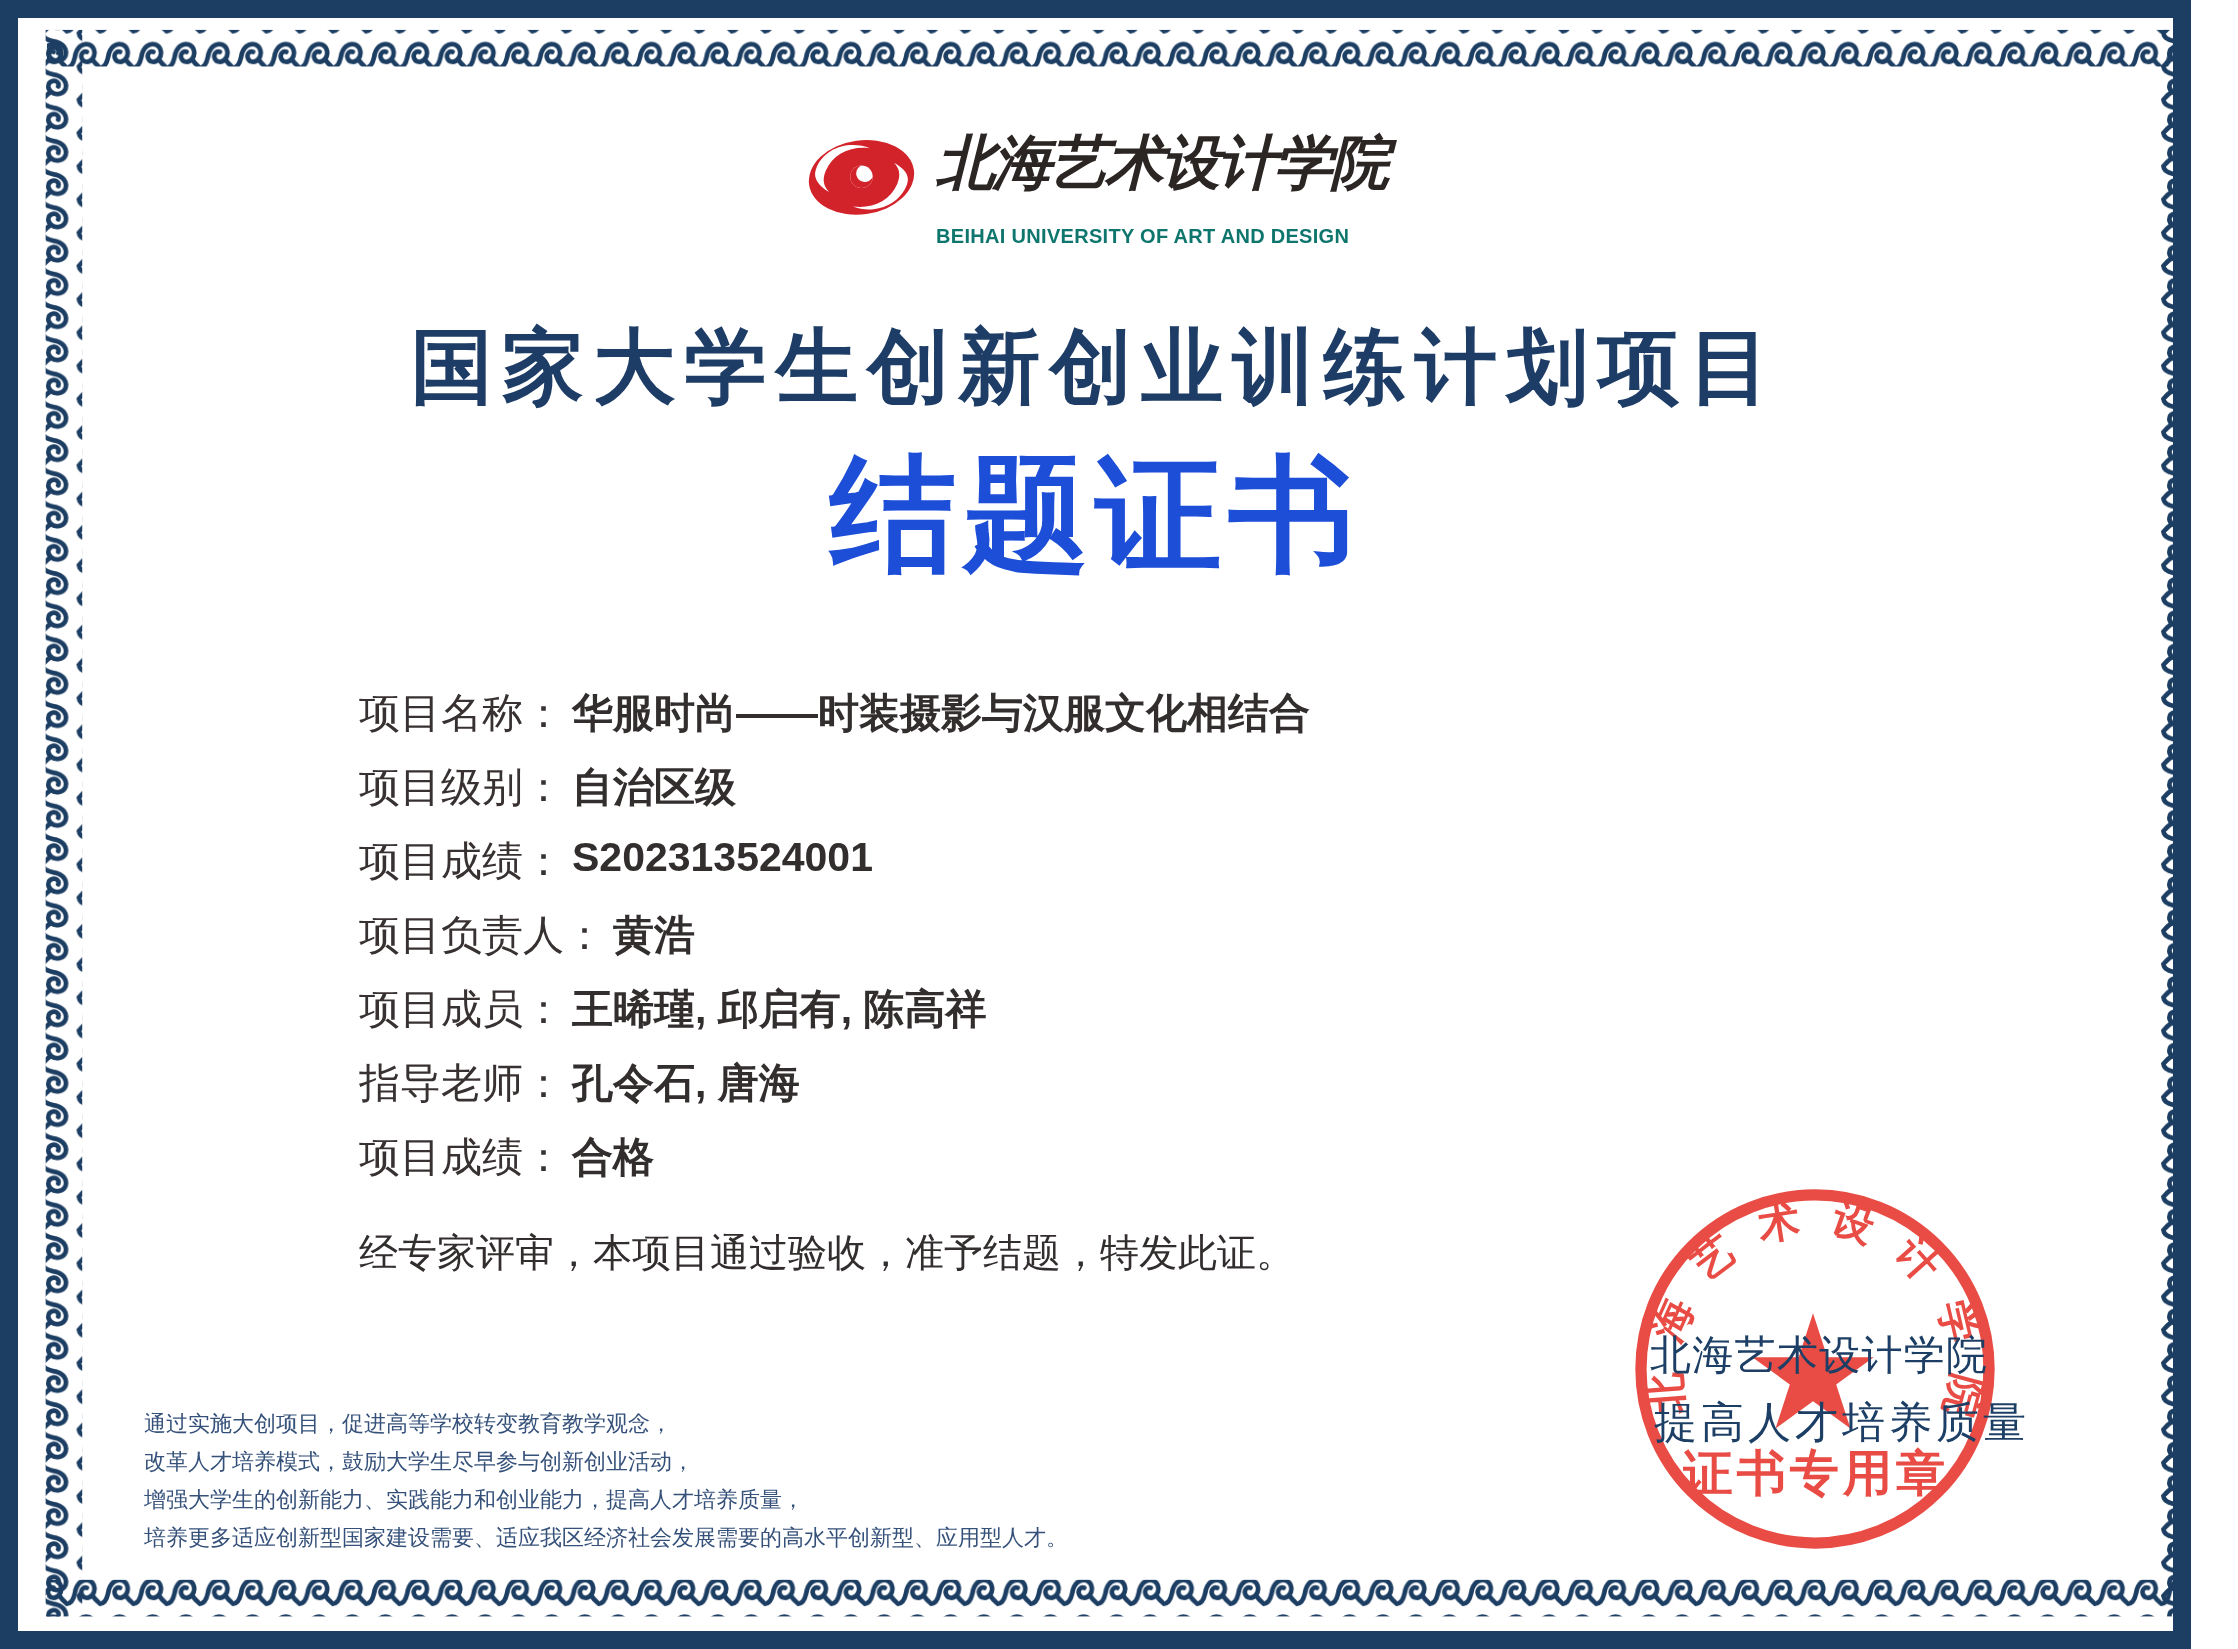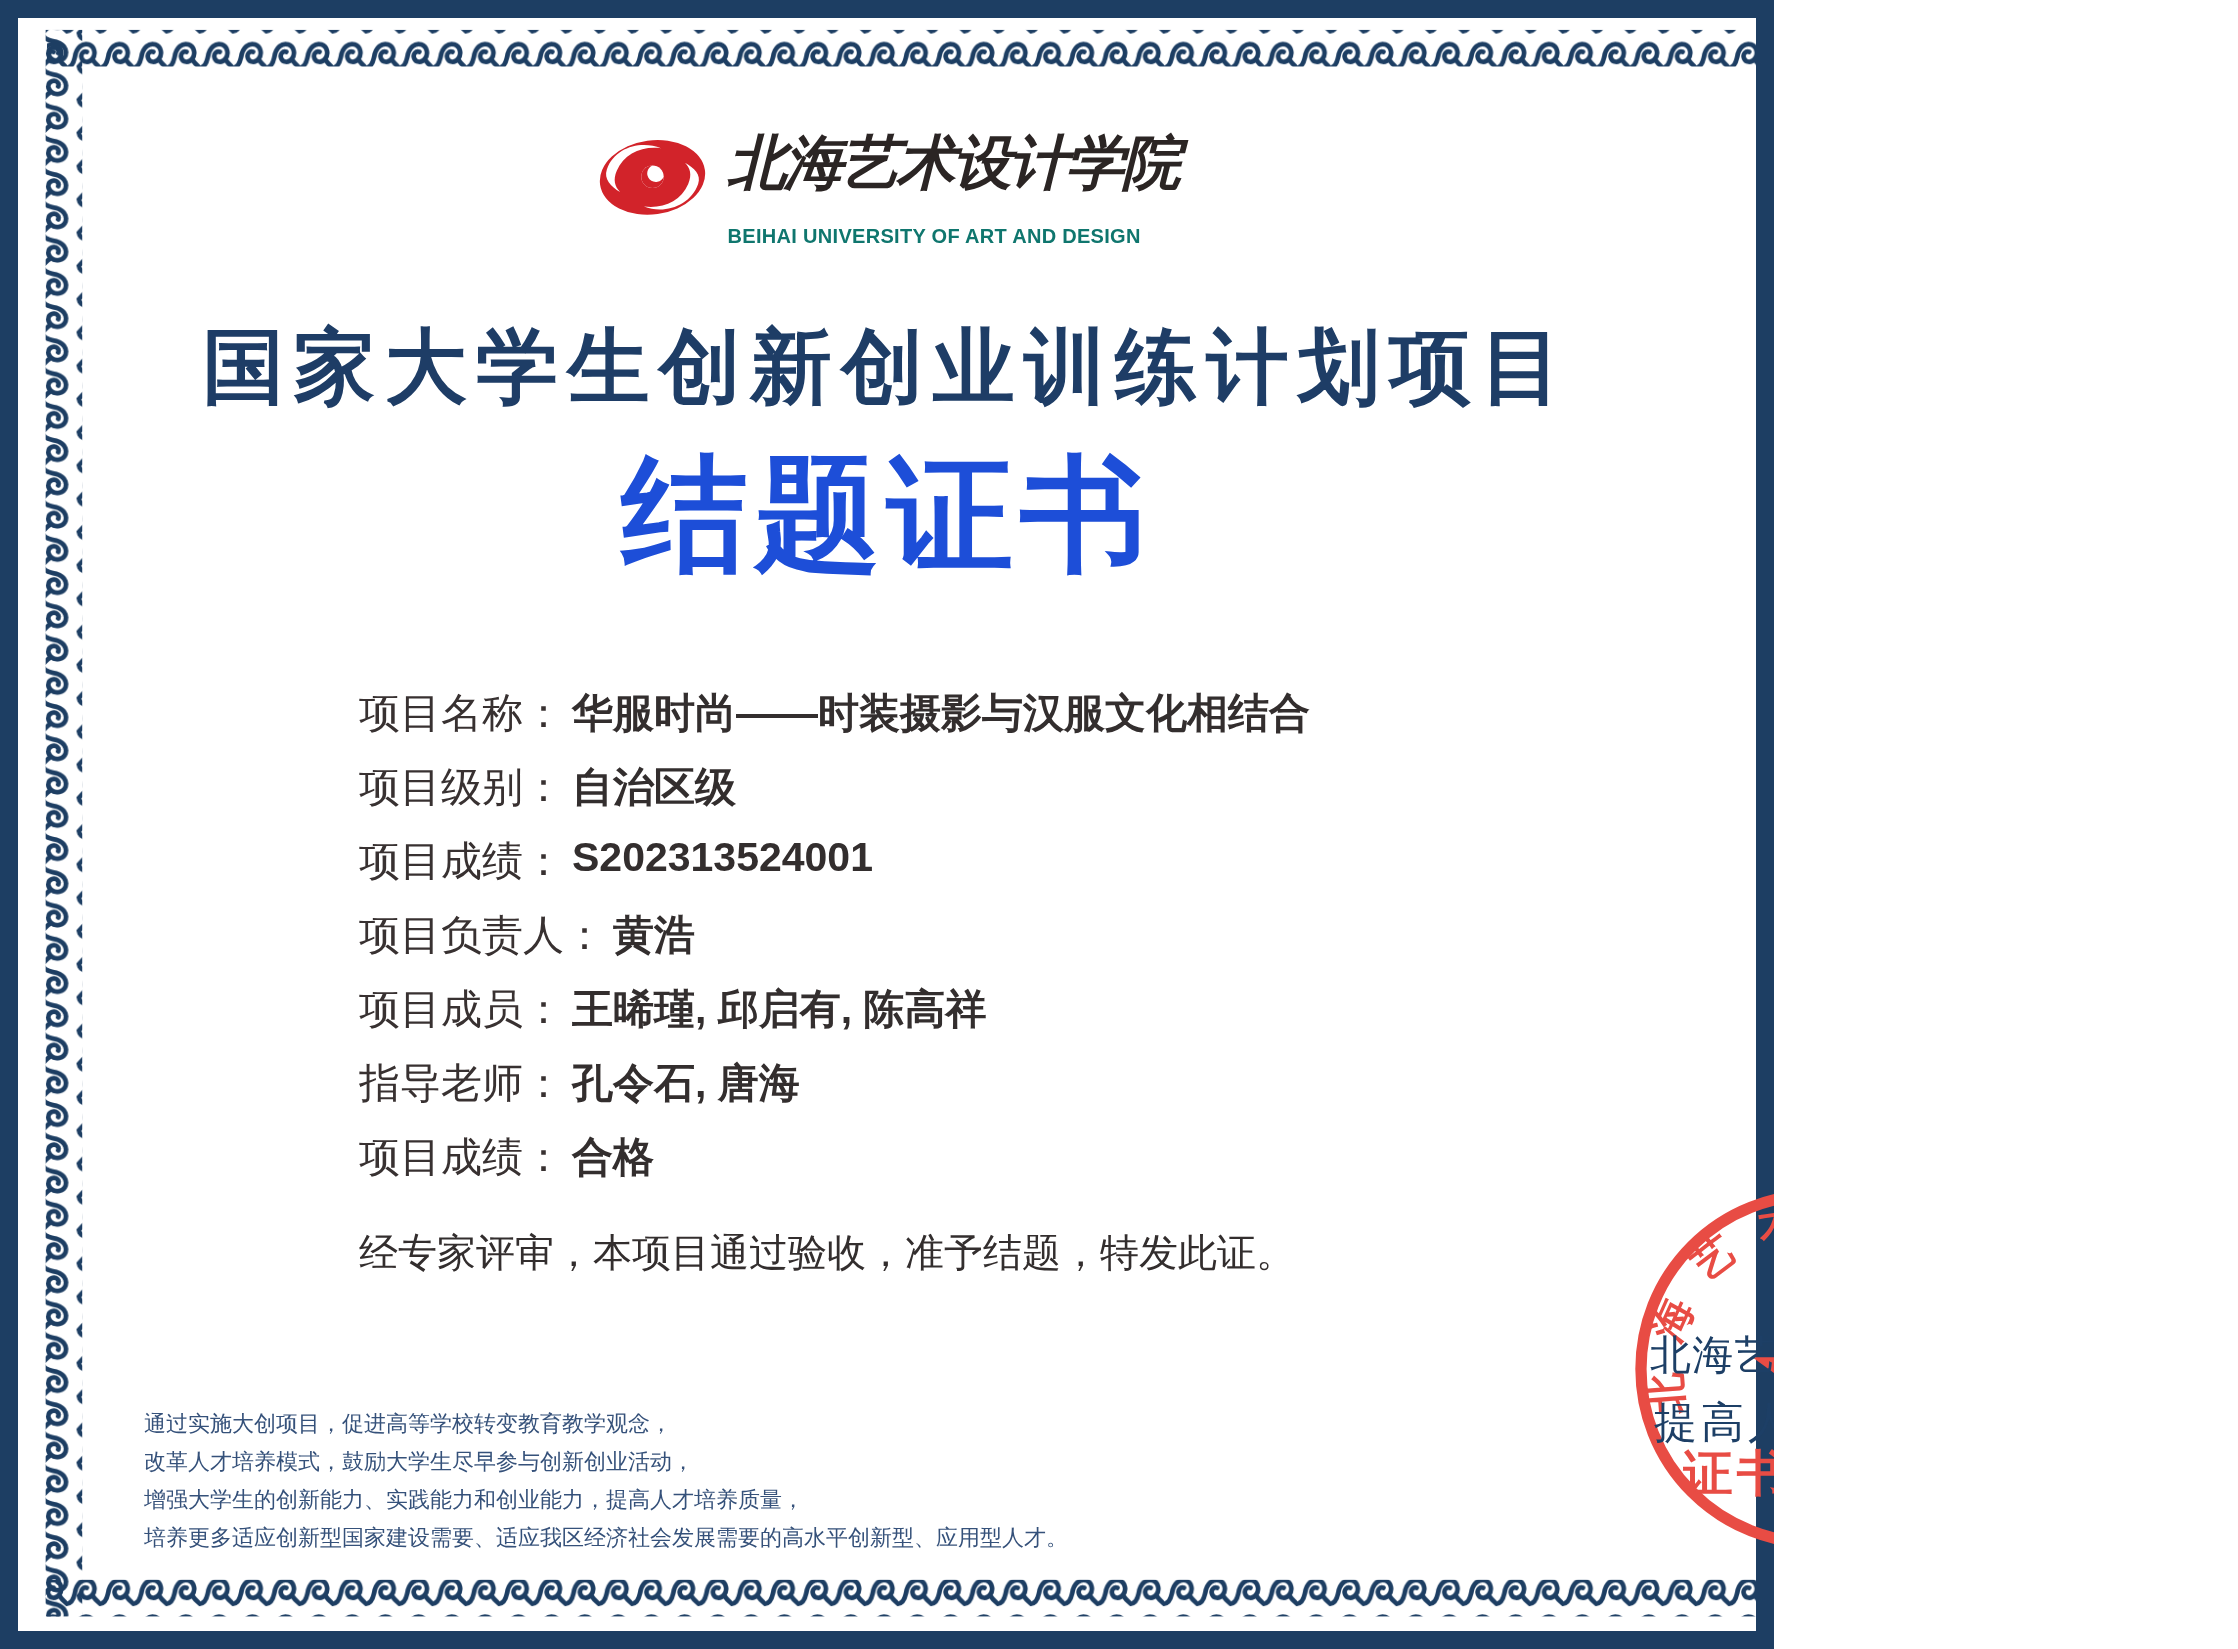--- a/index.html
+++ b/index.html
@@ -1,16 +1,16 @@
 <!DOCTYPE html>
 <html style="font-size:10.6px"><head>
 <meta charset="utf-8">
 <style>
   html,body{margin:0;padding:0;background:#ffffff;}
-  .page{position:relative;width:1774px;height:1649px;background:#ffffff;overflow:hidden;
+  .page{position:relative;width:2191px;height:1649px;background:#ffffff;overflow:hidden;
         font-family:"Liberation Sans",sans-serif;}
   .outer-band{position:absolute;inset:0;border:18px solid #1d3e63;box-sizing:border-box;}
   .rope-svg{position:absolute;left:0;top:0;}
 
   .logo-row{position:absolute;left:0;top:123px;width:100%;display:flex;
             justify-content:center;align-items:flex-start;gap:18.6px;}
   .swirl-svg{width:113px;height:86px;margin-top:12px;}
   .logo-text{display:flex;flex-direction:column;align-items:flex-start;}
   .calligraphy{font-family:"Liberation Serif",serif;font-style:italic;font-weight:700;
                font-size:59px;line-height:80px;color:#2b2524;letter-spacing:-2.7px;white-space:nowrap;}

